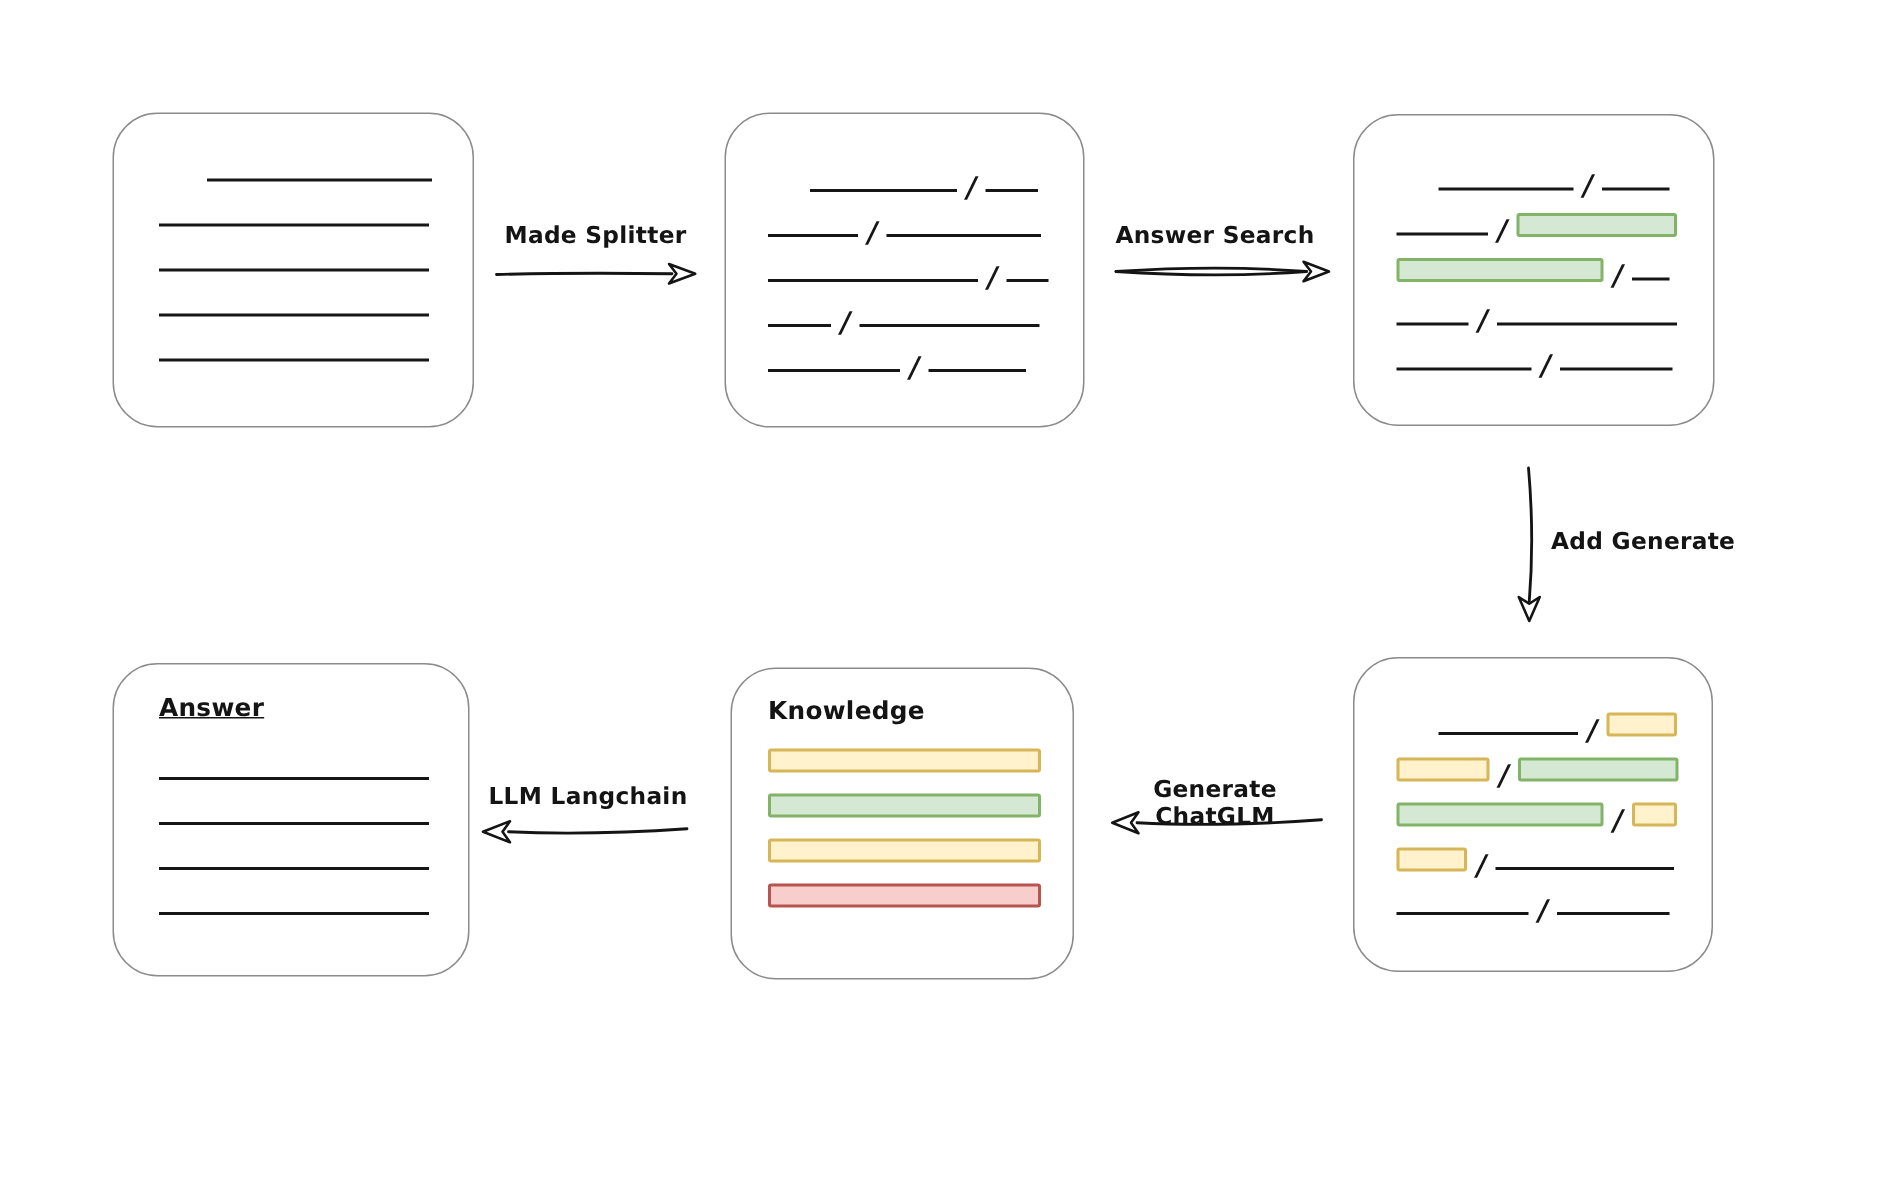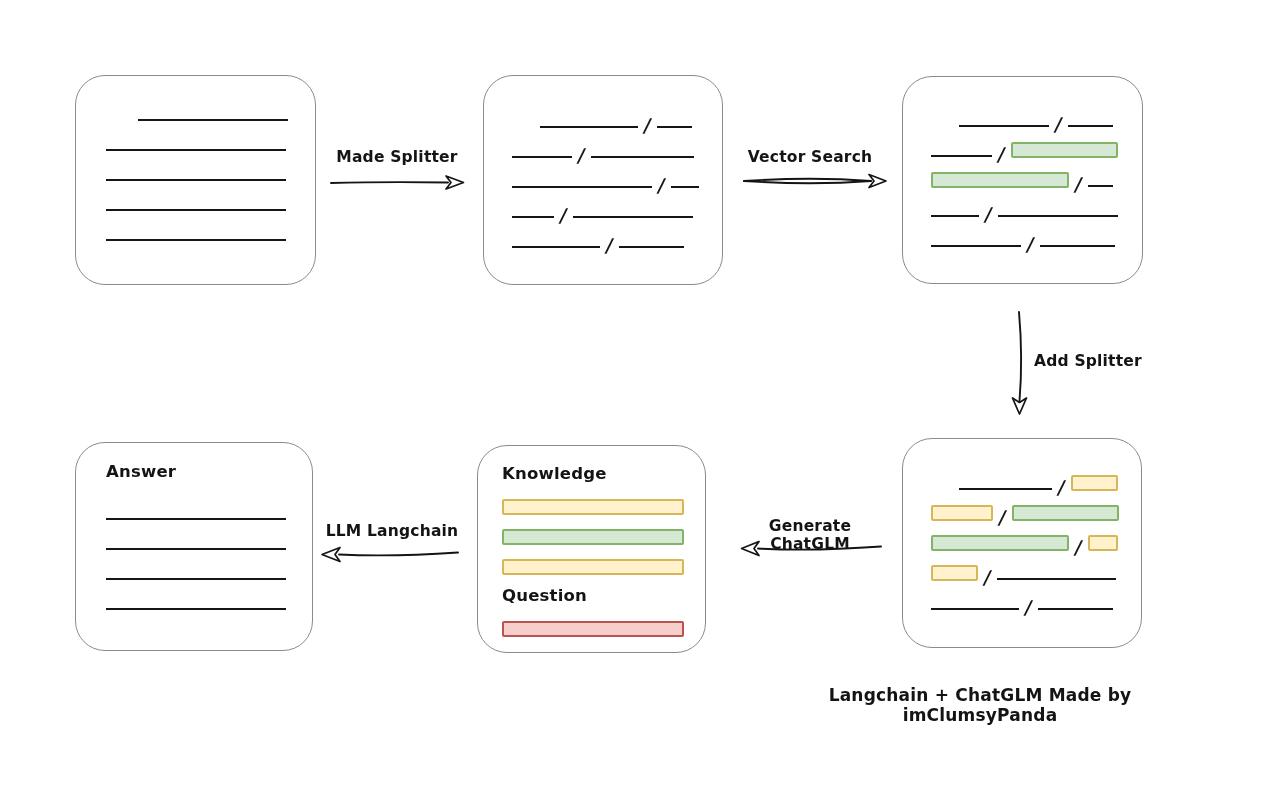--- a/index.html
+++ b/index.html
@@ -12,30 +12,30 @@
   svg.arrows polygon{fill:#ffffff;stroke:var(--arrow,#141414);stroke-width:1.7;stroke-linejoin:round;}
 
   .card{
     position:absolute;background:#ffffff;border:1px solid var(--card-border,#8b8b8b);
     border-radius:30px;box-sizing:border-box;
   }
   #card-src   {left:75px;  top:75px;  width:241px; height:210px;}
   #card-split {left:483px; top:75px;  width:240px; height:210px;}
   #card-vm    {left:902px; top:76px;  width:241px; height:208px;}
   #card-ctx   {left:902px; top:438px; width:240px; height:210px;}
-  #card-prompt{left:477px; top:445px; width:229px; height:208px;}
+  #card-prompt{left:487px; top:445px; width:229px; height:208px;}
   #card-ans   {left:75px;  top:442px; width:238px; height:209px;}
 
   .card-pad{box-sizing:border-box;height:100%;}
   #card-src    .card-pad{padding:16px 26px 0 30px;}
   #card-split  .card-pad{padding:23px 24px 0 28px;}
   #card-vm     .card-pad{padding:21px 24px 0 28px;}
   #card-ctx    .card-pad{padding:22px 24px 0 28px;}
   #card-prompt .card-pad{padding:7px 22px 0 24px;}
-  #card-ans    .card-pad{padding:8px 26px 0 30px;}
+  #card-ans    .card-pad{padding:8px 26px 0 30px;text-decoration:underline;}
 
   .row{height:30px;display:flex;align-items:flex-end;white-space:nowrap;}
   .row > *{flex-shrink:0;}
   #card-ans .row:nth-of-type(2){margin-top:8px;}
 
   .seg-line{display:inline-block;height:0;border-bottom:2px solid var(--line,#161616);margin-bottom:1px;}
   .chip{display:inline-block;height:12px;border:2px solid;border-radius:2px;margin-bottom:0;}
   .slash{
     font-size:19px;font-weight:700;line-height:16px;margin:0 6px -4px 6px;
     transform:skewX(-10deg);color:var(--line,#161616);
@@ -196,21 +196,20 @@
         <div class="row label-row">Knowledge</div>
         <div class="row">
           <span class="chip" style="width: 178px; background: rgb(255, 242, 204); border-color: rgb(214, 182, 86);"></span>
         </div>
         <div class="row">
           <span class="chip" style="width: 178px; background: rgb(213, 232, 212); border-color: rgb(130, 179, 102);"></span>
         </div>
         <div class="row">
           <span class="chip" style="width: 178px; background: rgb(255, 242, 204); border-color: rgb(214, 182, 86);"></span>
         </div>
-        <div class="row label-row">Question</div>
         <div class="row">
           <span class="chip" style="width: 178px; background: rgb(248, 206, 204); border-color: rgb(184, 84, 80);"></span>
         </div>
       </div>
   </div>
 
   <div class="card" id="card-ans">
     <div class="card-pad">
         <div class="row label-row">Answer</div>
         <div class="row">
@@ -222,19 +221,18 @@
         <div class="row">
           <span class="seg-line" style="width: 180px;"></span>
         </div>
         <div class="row">
           <span class="seg-line" style="width: 180px;"></span>
         </div>
       </div>
   </div>
 
   <div class="arrow-label" id="lab-ts">Made Splitter</div>
-  <div class="arrow-label" id="lab-vs">Vector Search</div>
-  <div class="arrow-label" id="lab-ac">Add Splitter</div>
+  <div class="arrow-label" id="lab-vs">Answer Search</div>
+  <div class="arrow-label" id="lab-ac">Add Generate</div>
   <div class="arrow-label" id="lab-gp">Generate ChatGLM</div>
   <div class="arrow-label" id="lab-lr">LLM Langchain</div>
 
-  <div class="caption">Langchain + ChatGLM Made by imClumsyPanda</div>
 </div>
 
 </body></html>

